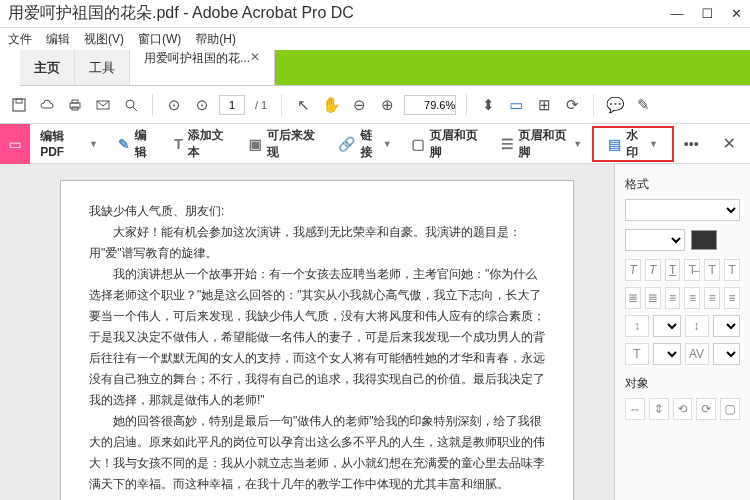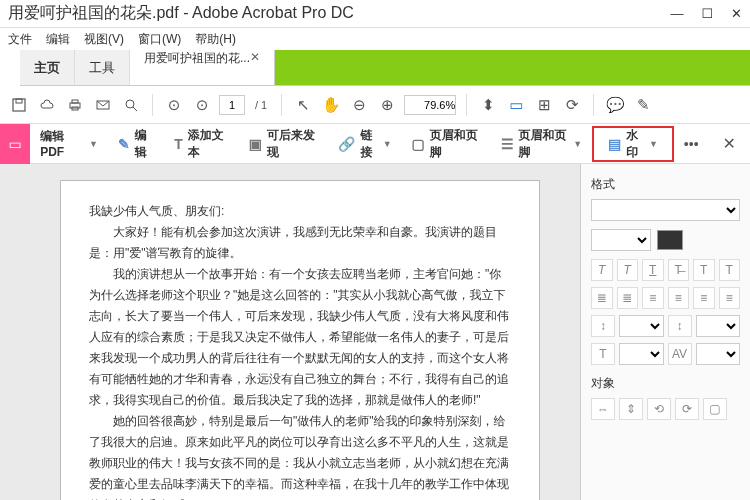--- a/index.html
+++ b/index.html
@@ -32,21 +32,21 @@
 .toolbar2 .dd { font-size: 9px; color: #777; }
 .toolbar2 .hl { border: 2px solid #e03030; padding: 0 14px; height: 36px; }
 .toolbar2 .more { padding: 0 10px; font-size: 14px; color: #555; cursor: pointer; }
 .toolbar2 .flex { flex: 1; }
 .toolbar2 .closep { padding: 0 14px; font-size: 16px; color: #555; cursor: pointer; }
 .content { display: flex; height: 336px; }
 .docarea { flex: 1; background: #eaeaea; padding: 16px 40px 0 60px; overflow: hidden; position: relative; }
 .page { background: #fff; border: 1px solid #bbb; padding: 20px 28px; height: 340px; font-size: 12px; line-height: 1.75; font-family: SimSun, serif; }
 .page .greet { }
 .page .para { text-indent: 2em; }
-.rpanel { width: 170px; border-left: 1px solid #ccc; background: #fafafa; padding: 8px 10px; font-size: 12px; overflow: hidden; }
+.rpanel { width: 136px; border-left: 1px solid #ccc; background: #fafafa; padding: 8px 10px; font-size: 12px; overflow: hidden; }
 .rpanel .sect { font-size: 12px; margin: 4px 0 6px; color: #333; }
 .rpanel .row { display: flex; gap: 6px; margin-bottom: 8px; align-items: center; }
 .rpanel select { flex: 1; height: 22px; border: 1px solid #ccc; background: #fff; font-size: 11px; }
 .rpanel .swatch { width: 26px; height: 20px; background: #333; border: 1px solid #999; }
 .rpanel .fmtbtn { width: 24px; height: 22px; border: 1px solid #ddd; display: flex; align-items: center; justify-content: center; font-size: 12px; color: #888; cursor: pointer; background: #fff; }
 .rpanel .fmtrow { display: flex; gap: 4px; margin-bottom: 6px; }
 svg { display: block; }
 </style>
 </head>
 <body>

